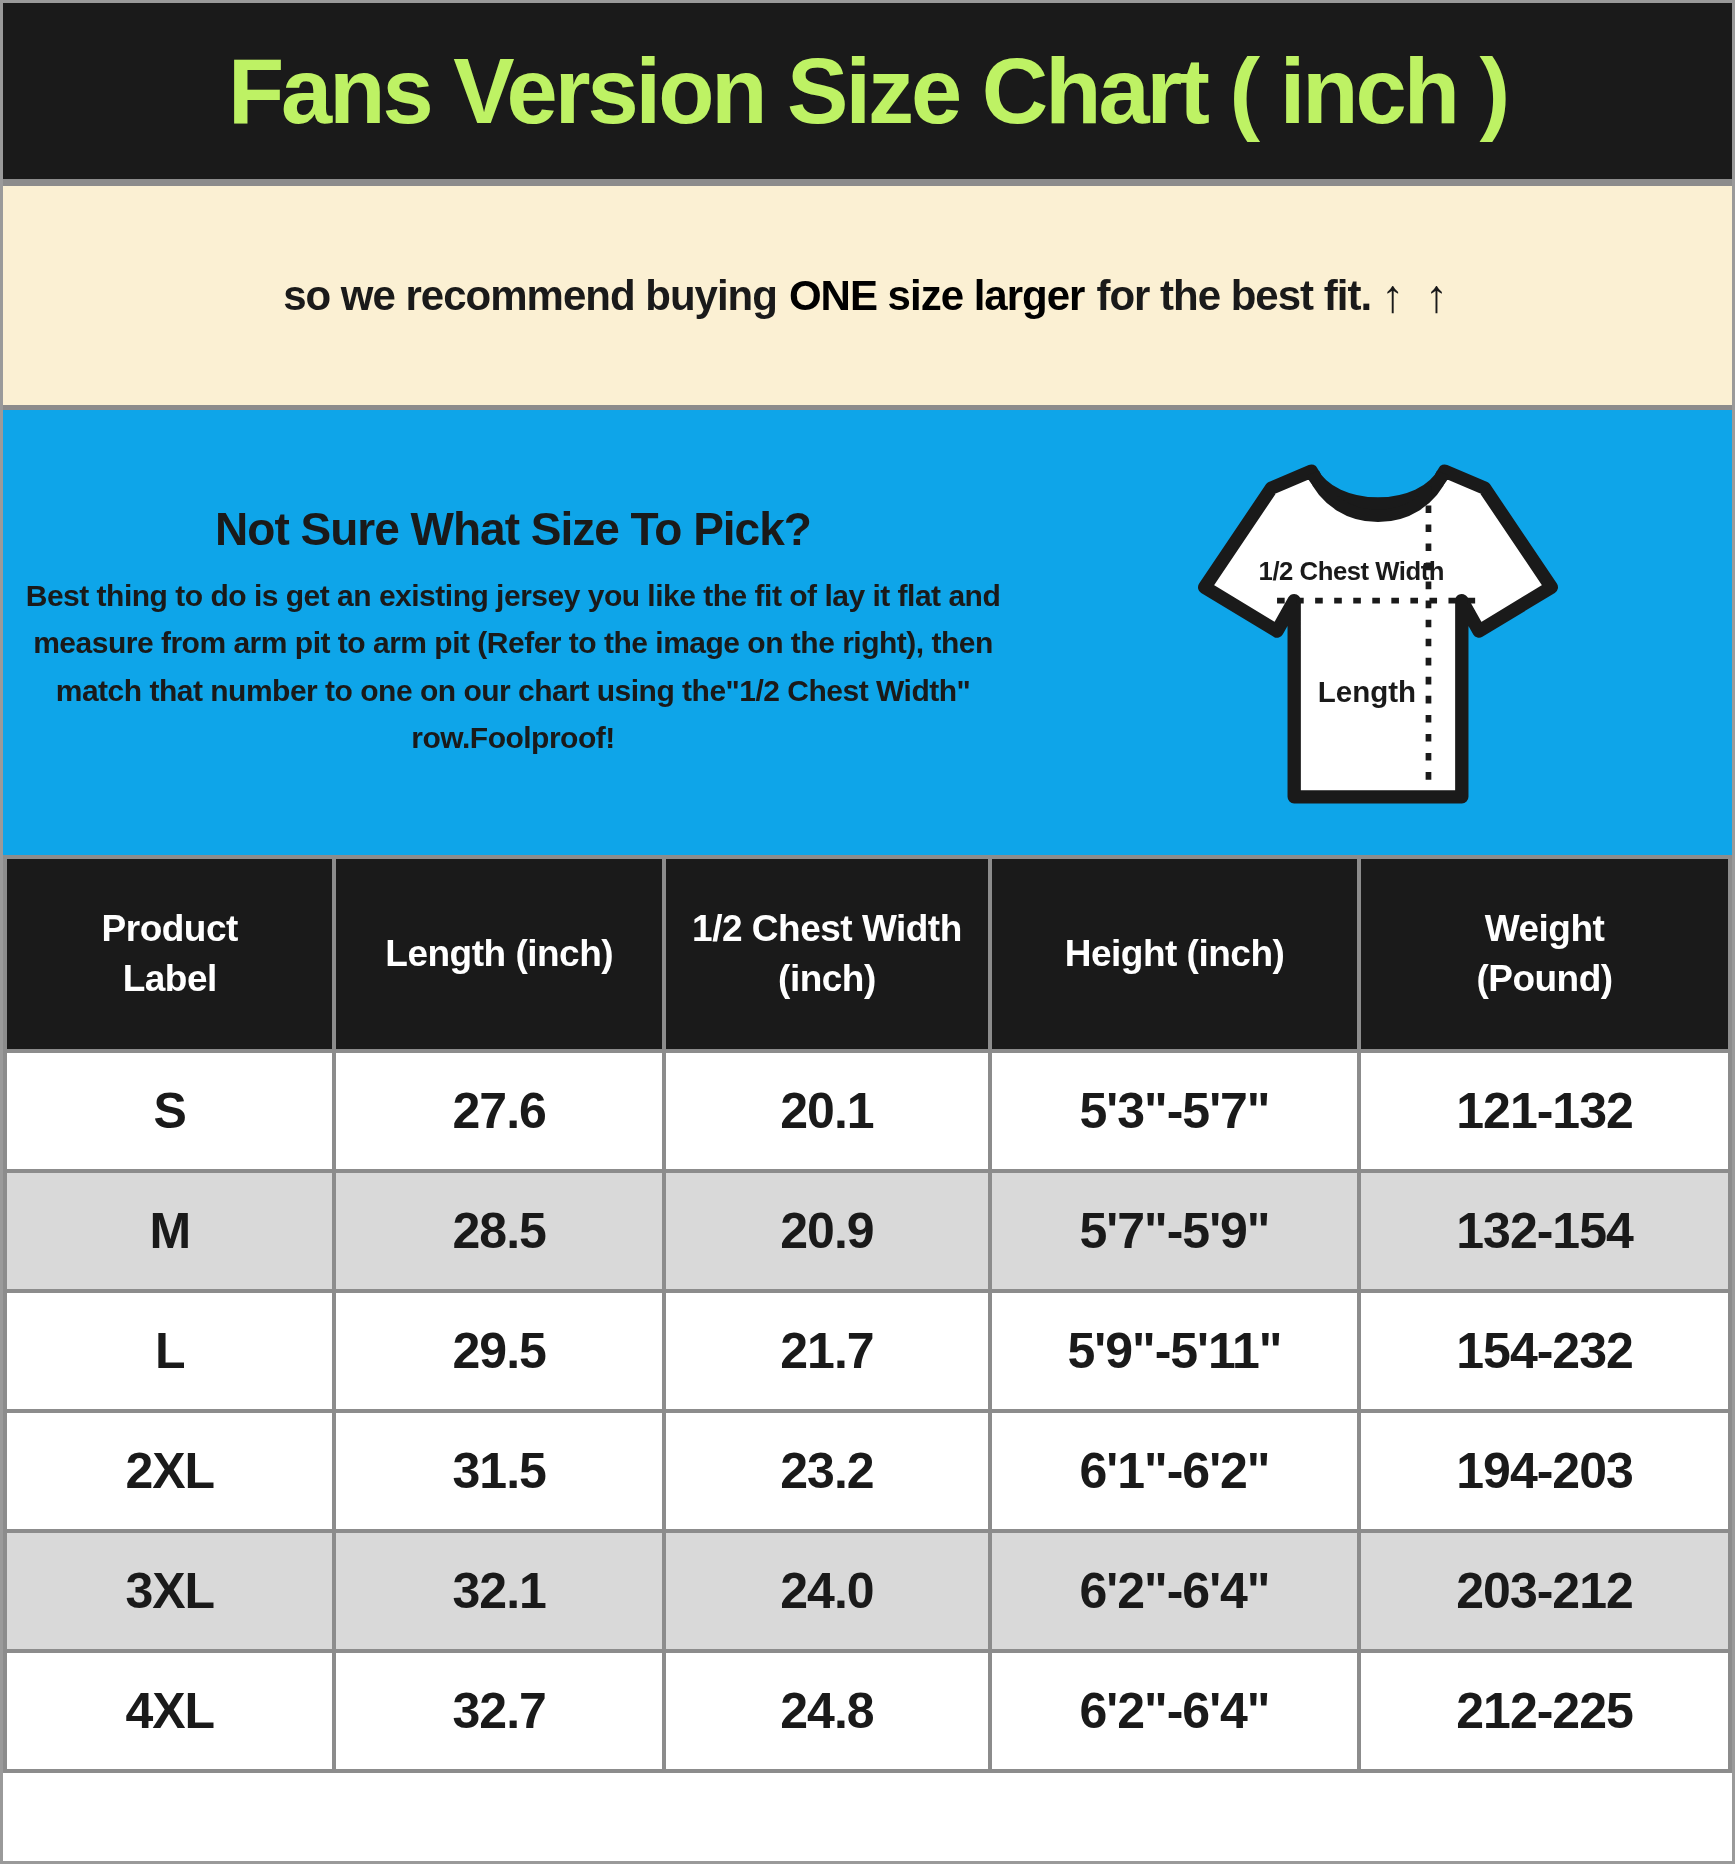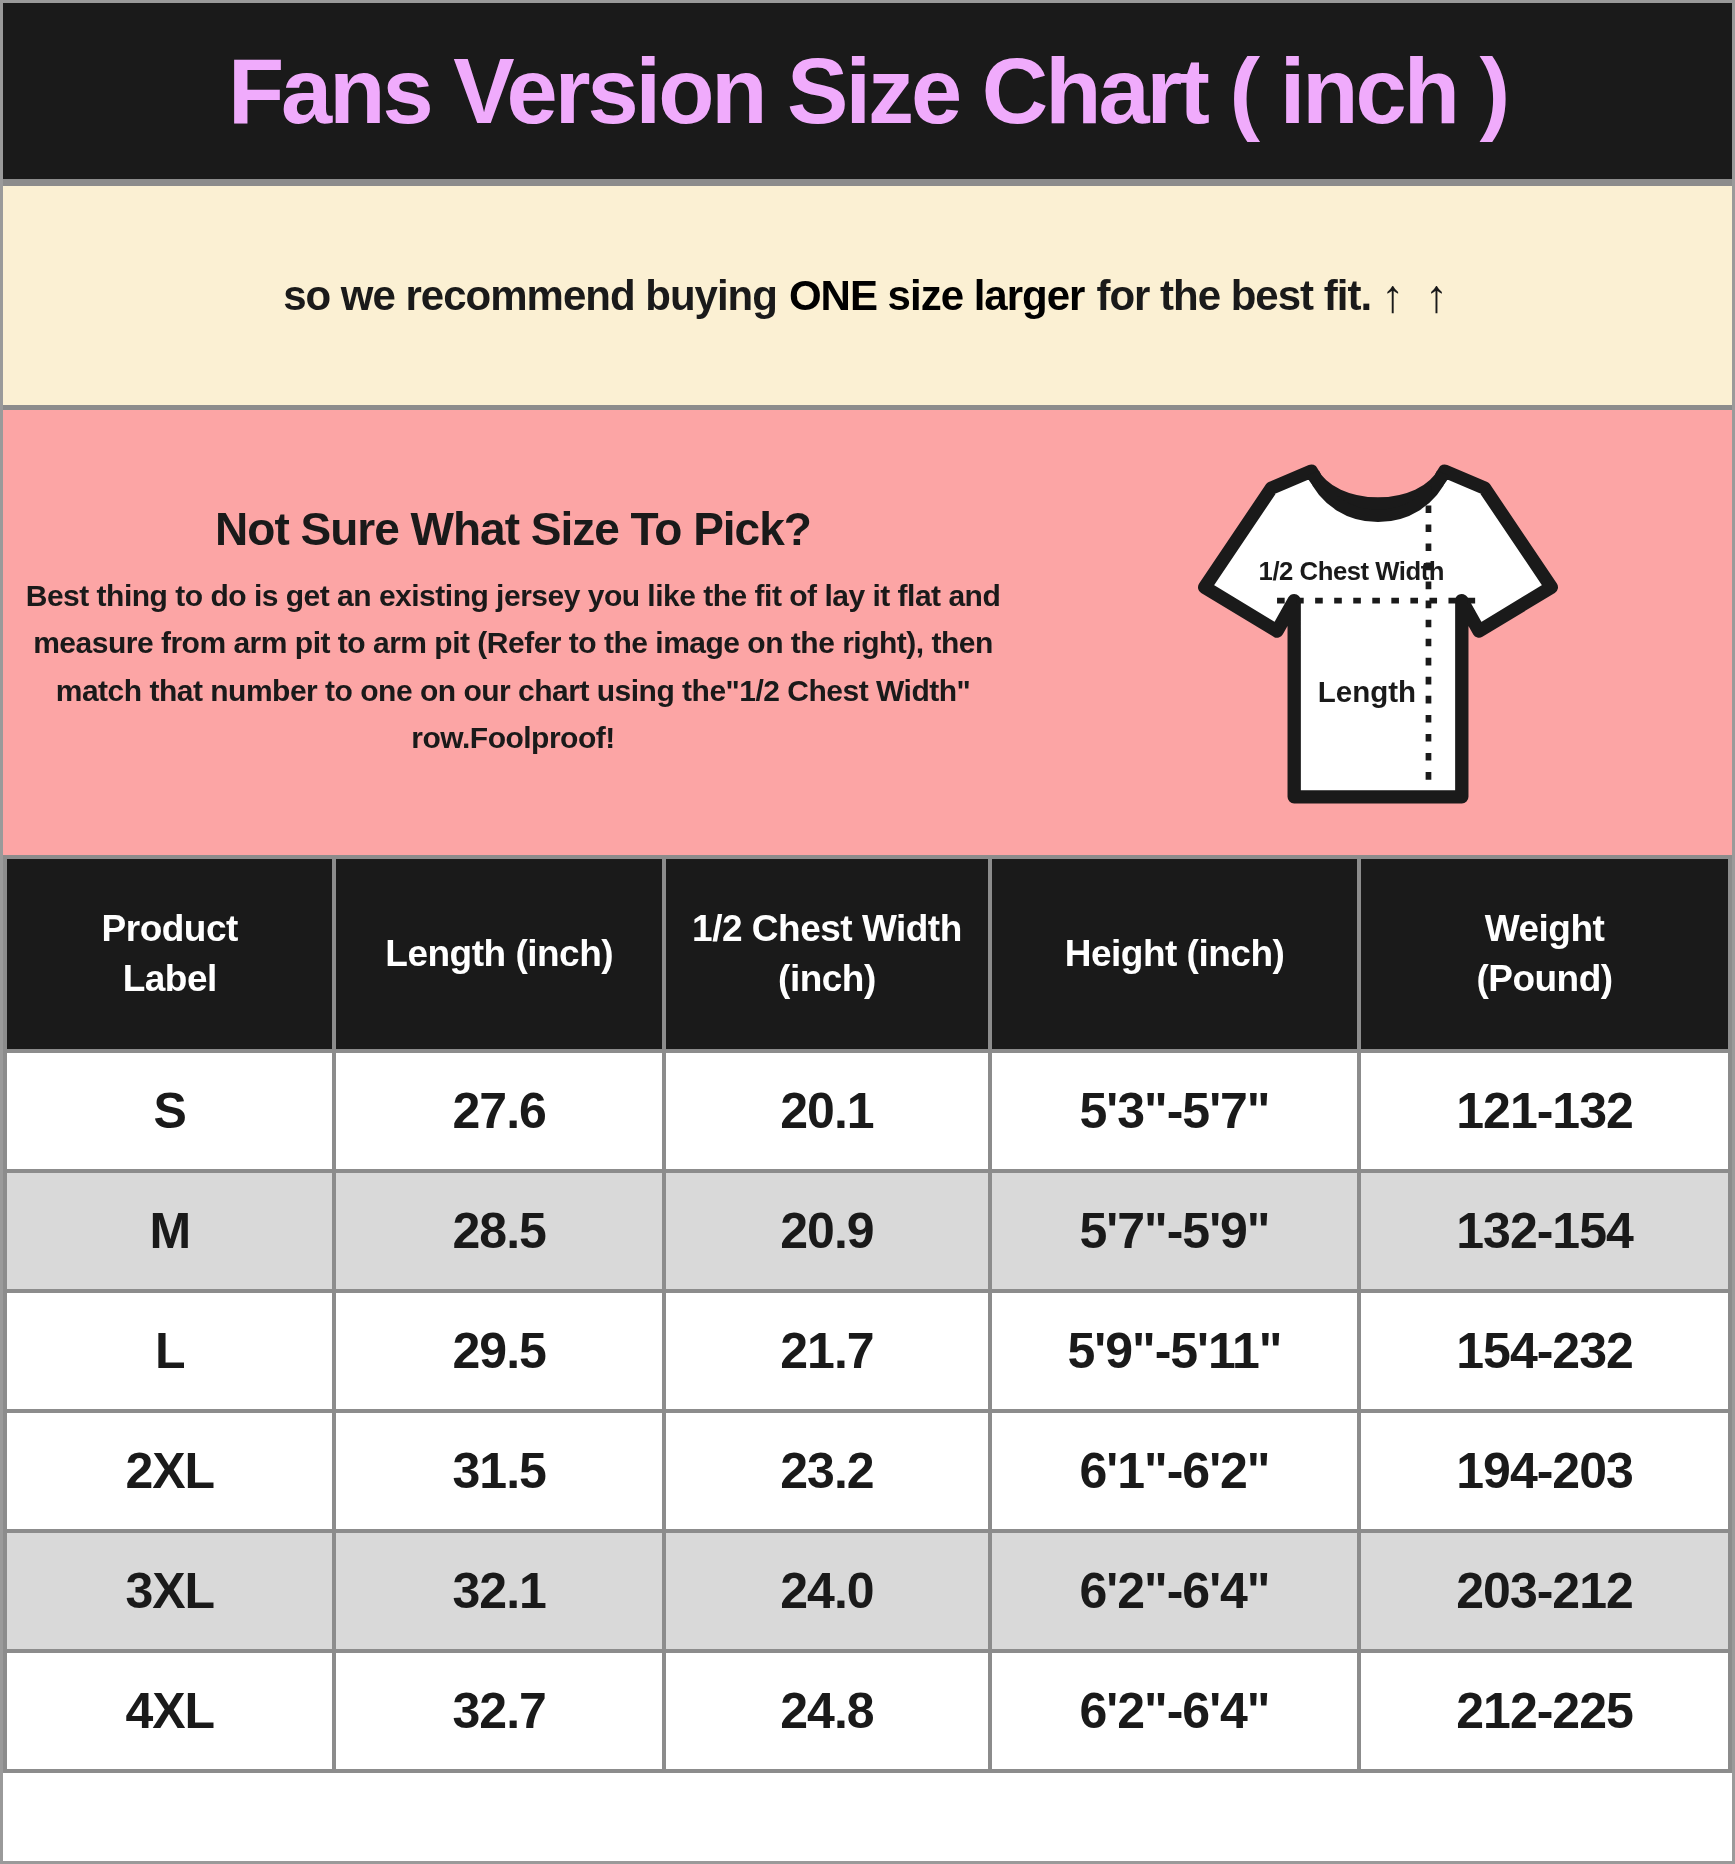--- a/index.html
+++ b/index.html
@@ -3,31 +3,31 @@
 <meta charset="utf-8">
 <style>
   html,body{margin:0;padding:0;}
   .page{
     width:1735px;height:1864px;box-sizing:border-box;
     border:3px solid #9a9a9a;background:#fff;overflow:hidden;
     font-family:"Liberation Sans",sans-serif;color:#1a1a1a;
   }
   
   .banner{height:176px;background:#1a1a1a;display:flex;align-items:center;justify-content:center;}
-  .banner-title{color:#f0abfc;font-size:92px;font-weight:bold;letter-spacing:-3px;white-space:nowrap;}
+  .banner-title{color:#bef264;font-size:92px;font-weight:bold;letter-spacing:-3px;white-space:nowrap;}
   .hr{height:7px;background:#8c8c8c;}
   .hr.thin{height:5px;}
   
   .notice{height:219px;background:#fbf0d3;display:flex;flex-direction:column;justify-content:center;align-items:center;gap:22px;}
   .notice-line{display:flex;align-items:center;font-size:42px;font-weight:bold;letter-spacing:-1px;white-space:nowrap;}
   .notice-line .pin{margin-right:4px;}
   .hl{color:#000000;}
   .arrows{font-size:46px;margin-left:10px;letter-spacing:4px;}
   
-  .guide{height:445px;display:flex;background:#fca5a5;}
+  .guide{height:445px;display:flex;background:#0ea5e9;}
   .guide-left{width:1020px;box-sizing:border-box;padding:92px 10px 0 10px;text-align:center;}
   .guide-heading{font-size:46px;font-weight:bold;letter-spacing:-1px;margin:0 0 16px 0;}
   .guide-body{font-size:30px;font-weight:bold;letter-spacing:-0.5px;line-height:1.58;margin:14px auto;max-width:1000px;}
   .guide-right{flex:1;display:flex;align-items:center;justify-content:center;}
   .tshirt-svg text{font-family:"Liberation Sans",sans-serif;font-weight:bold;fill:#1a1a1a;}
   
   table.size-table{width:100%;border-collapse:collapse;table-layout:fixed;}
   .size-table th,.size-table td{border:4px solid #8c8c8c;text-align:center;vertical-align:middle;}
   .size-table th{
     background:#1a1a1a;color:#ffffff;height:188px;

